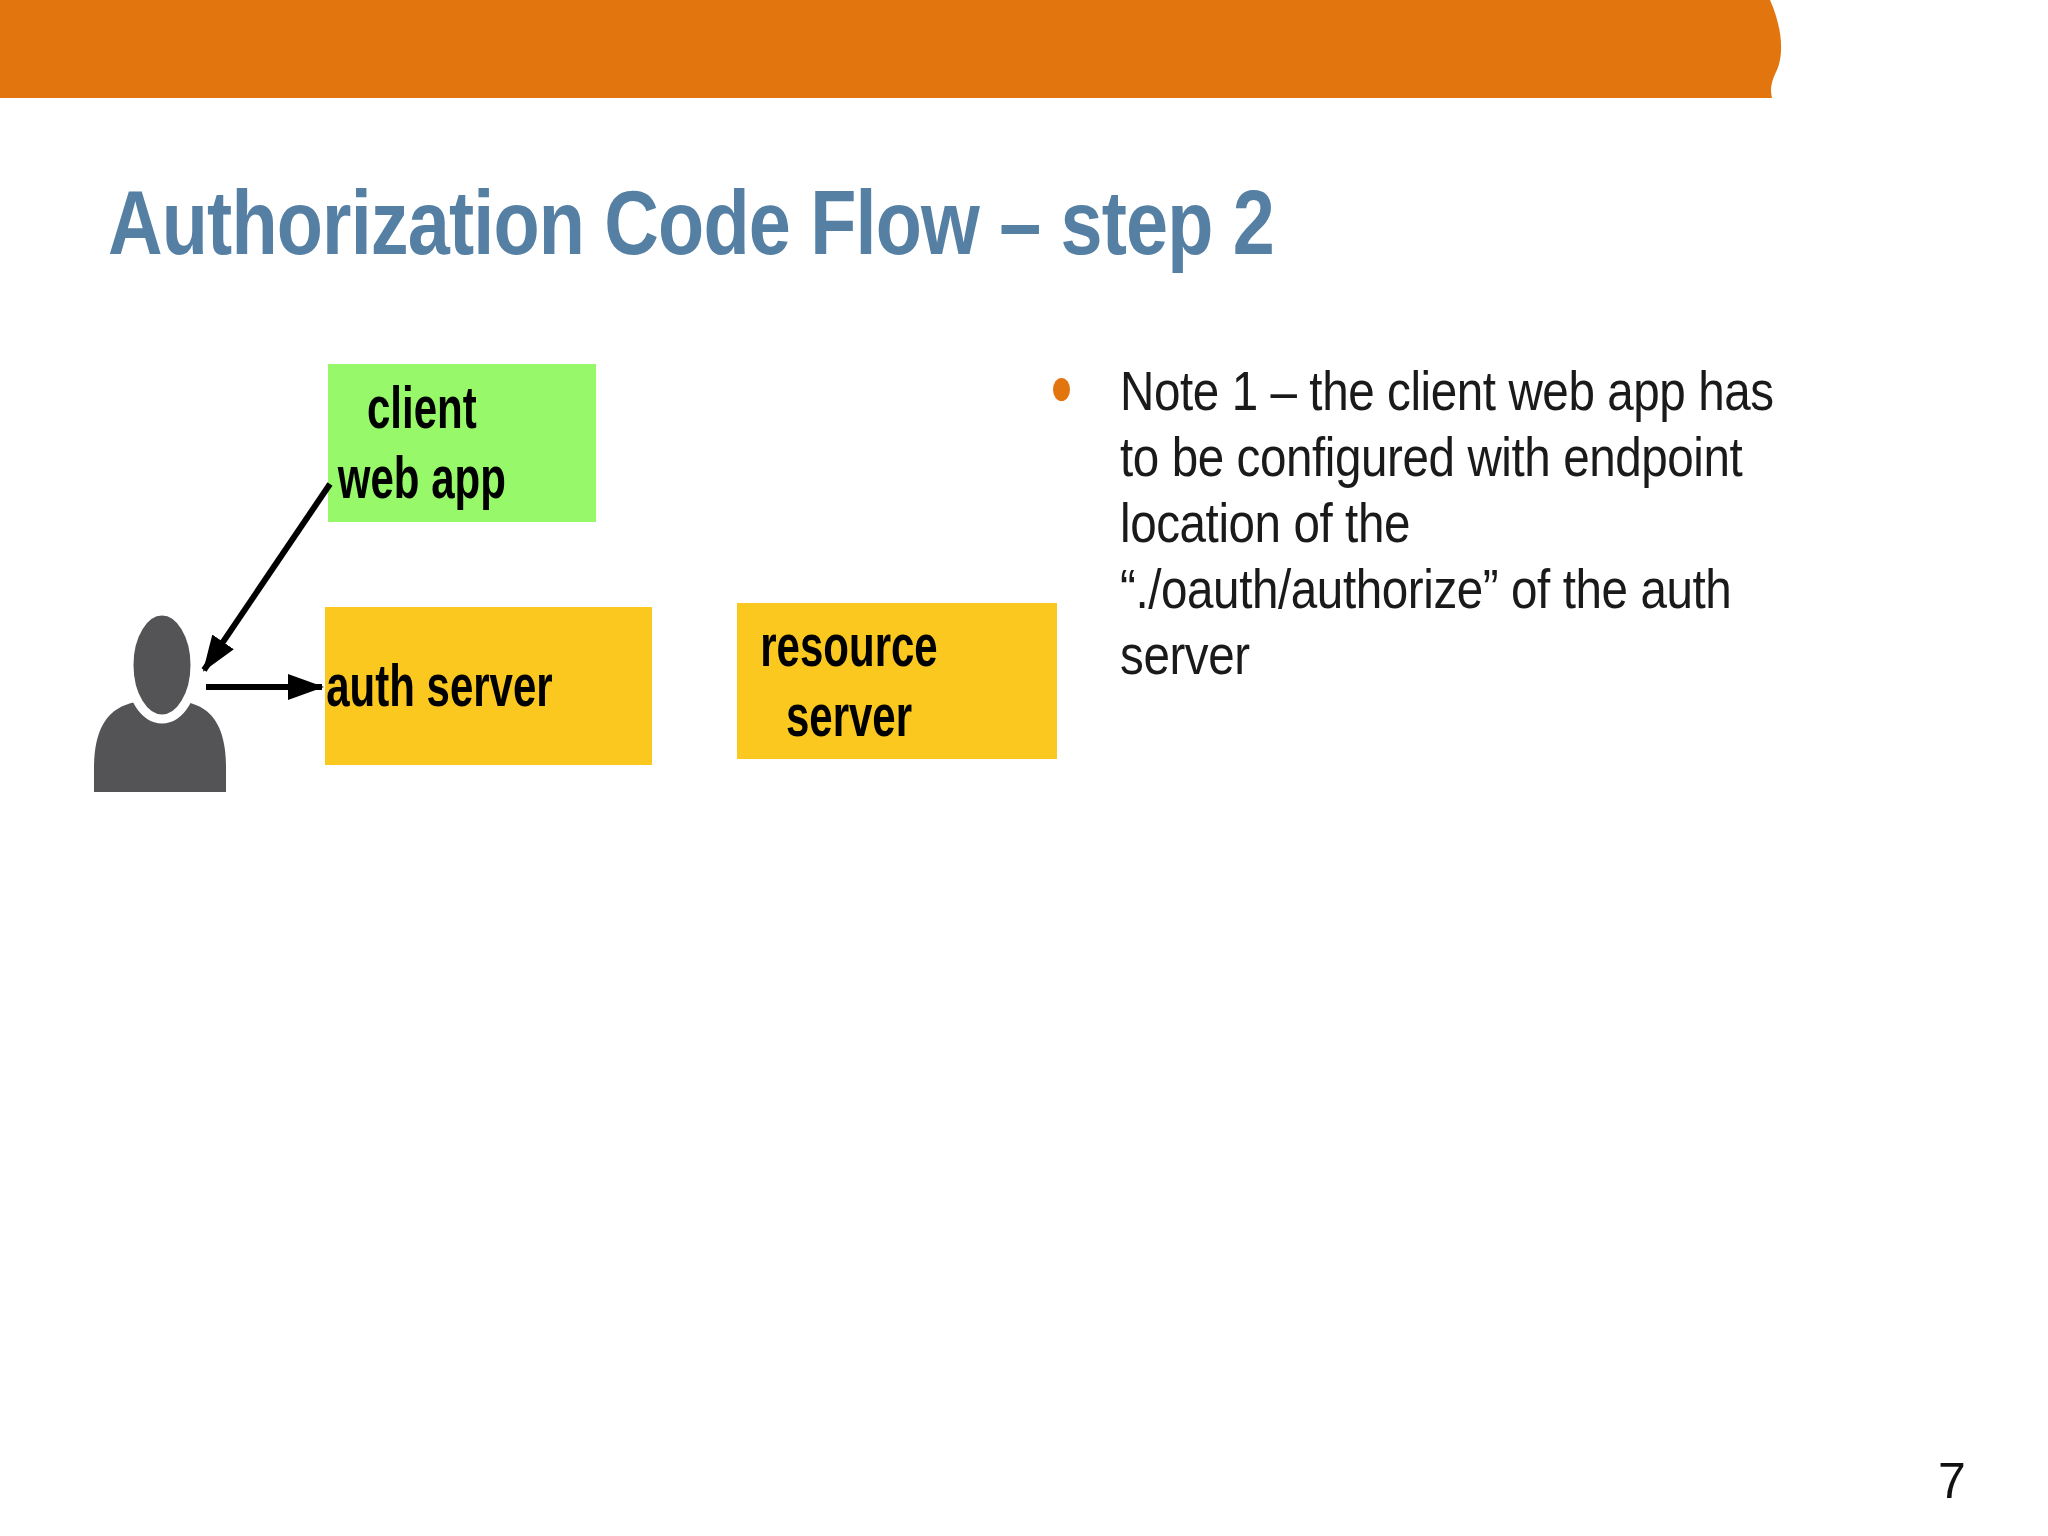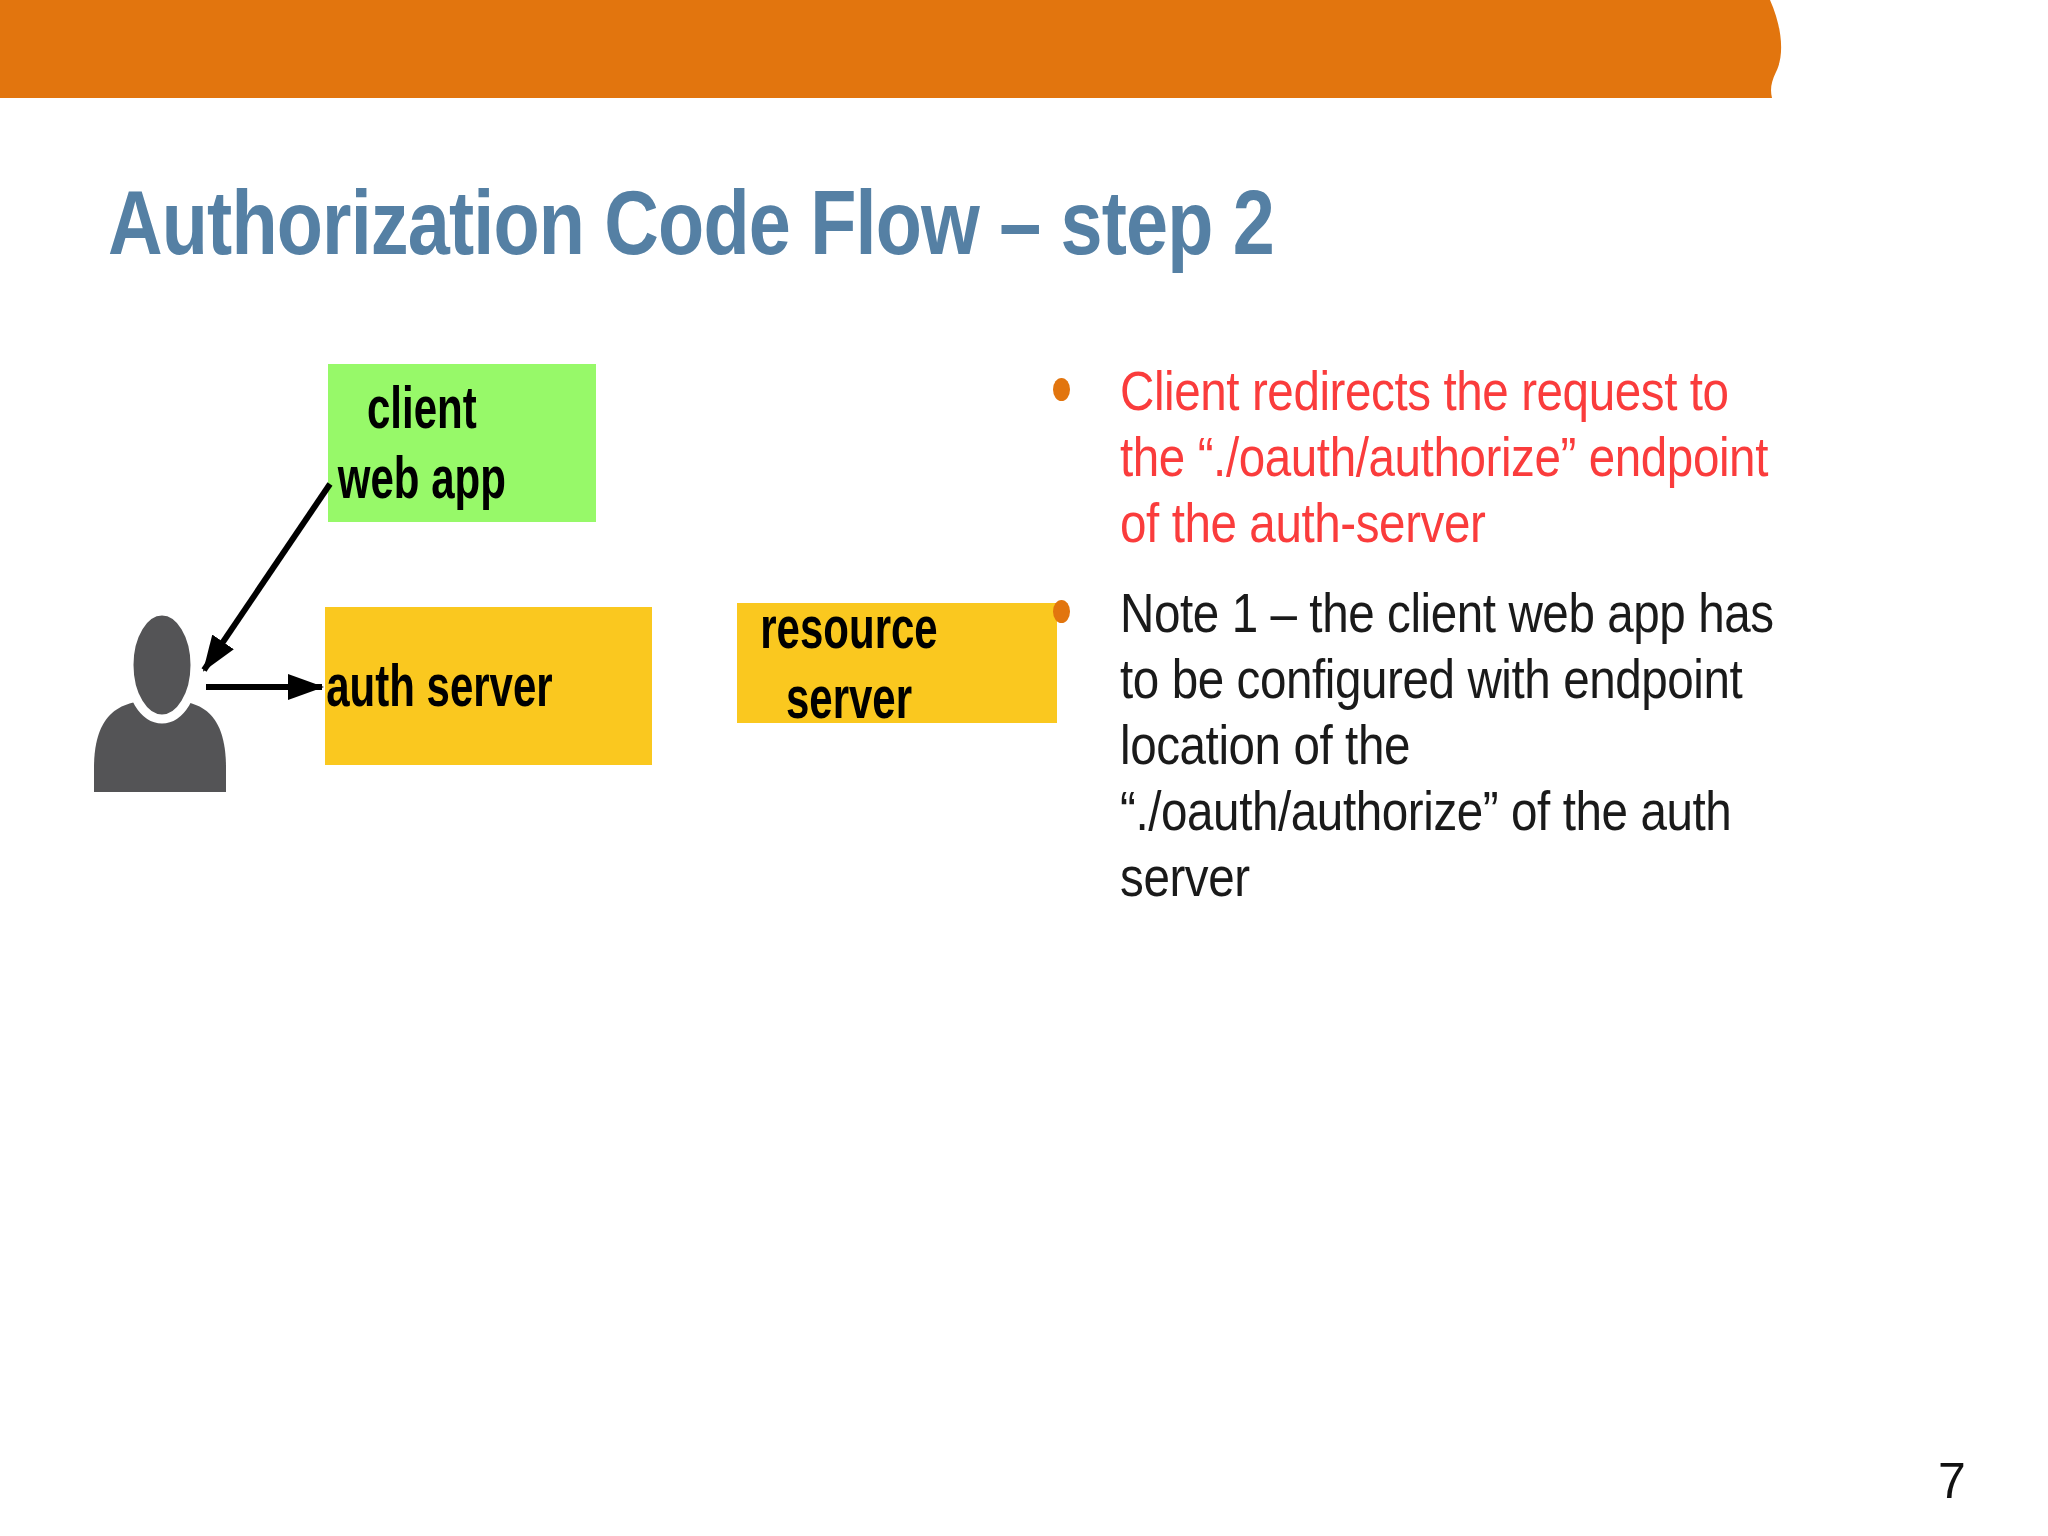--- a/index.html
+++ b/index.html
@@ -41,21 +41,21 @@
     transform-origin: left center;
     text-align: center;
     font-weight: bold;
     color: #000000;
     font-size: 60px;
     line-height: 70px;
     white-space: pre-line;
   }
   .box-client   { left: 328px; top: 364px; width: 268px; height: 158px; background: #97F969; }
   .box-auth     { left: 325px; top: 607px; width: 327px; height: 158px; background: #FAC81F; }
-  .box-resource { left: 737px; top: 603px; width: 320px; height: 120px; background: #FAC81F; }
+  .box-resource { left: 737px; top: 603px; width: 320px; height: 156px; background: #FAC81F; }
   .overlay-svg {
     position: absolute; left: 0; top: 0;
     pointer-events: none;
   }
   .bullets {
     position: absolute;
     left: 1050px; top: 358px;
     width: 940px;
   }
   .bullet {
@@ -124,26 +124,20 @@
     </g>
 
     <line x1="330" y1="484" x2="204" y2="670" stroke="#000000" stroke-width="6" marker-end="url(#ah)"></line>
 
     <line x1="206" y1="687" x2="322" y2="687" stroke="#000000" stroke-width="6" marker-end="url(#ah)"></line>
   </svg>
 
   <div class="bullets">
     <div class="bullet">
       <span class="dot"></span>
-      <div class="bullet-text red">Client redirects the request to
-the “./oauth/authorize” endpoint
-of the auth-server</div>
-    </div>
-    <div class="bullet">
-      <span class="dot"></span>
       <div class="bullet-text black">Note 1 – the client web app has
 to be configured with endpoint
 location of the
 “./oauth/authorize” of the auth
 server</div>
     </div>
   </div>
 
   <div class="page-number">7</div>
 

